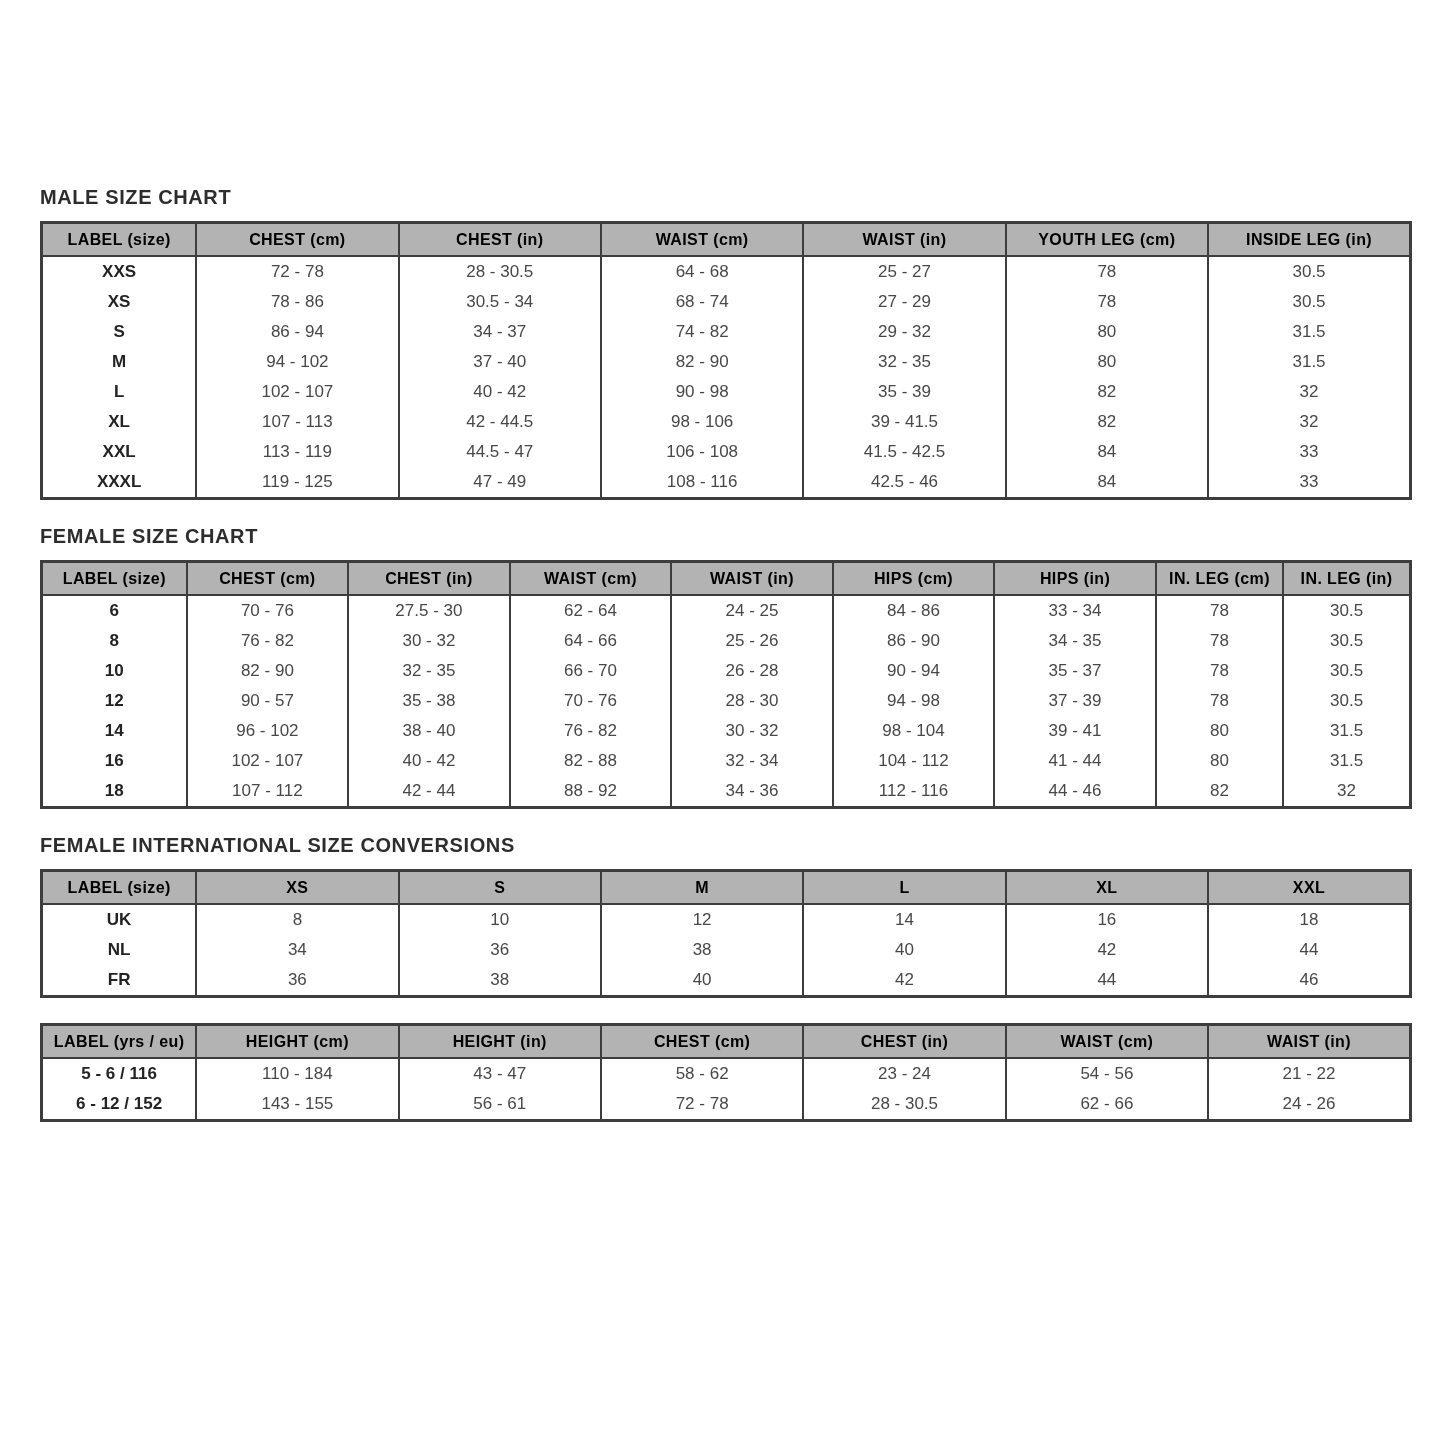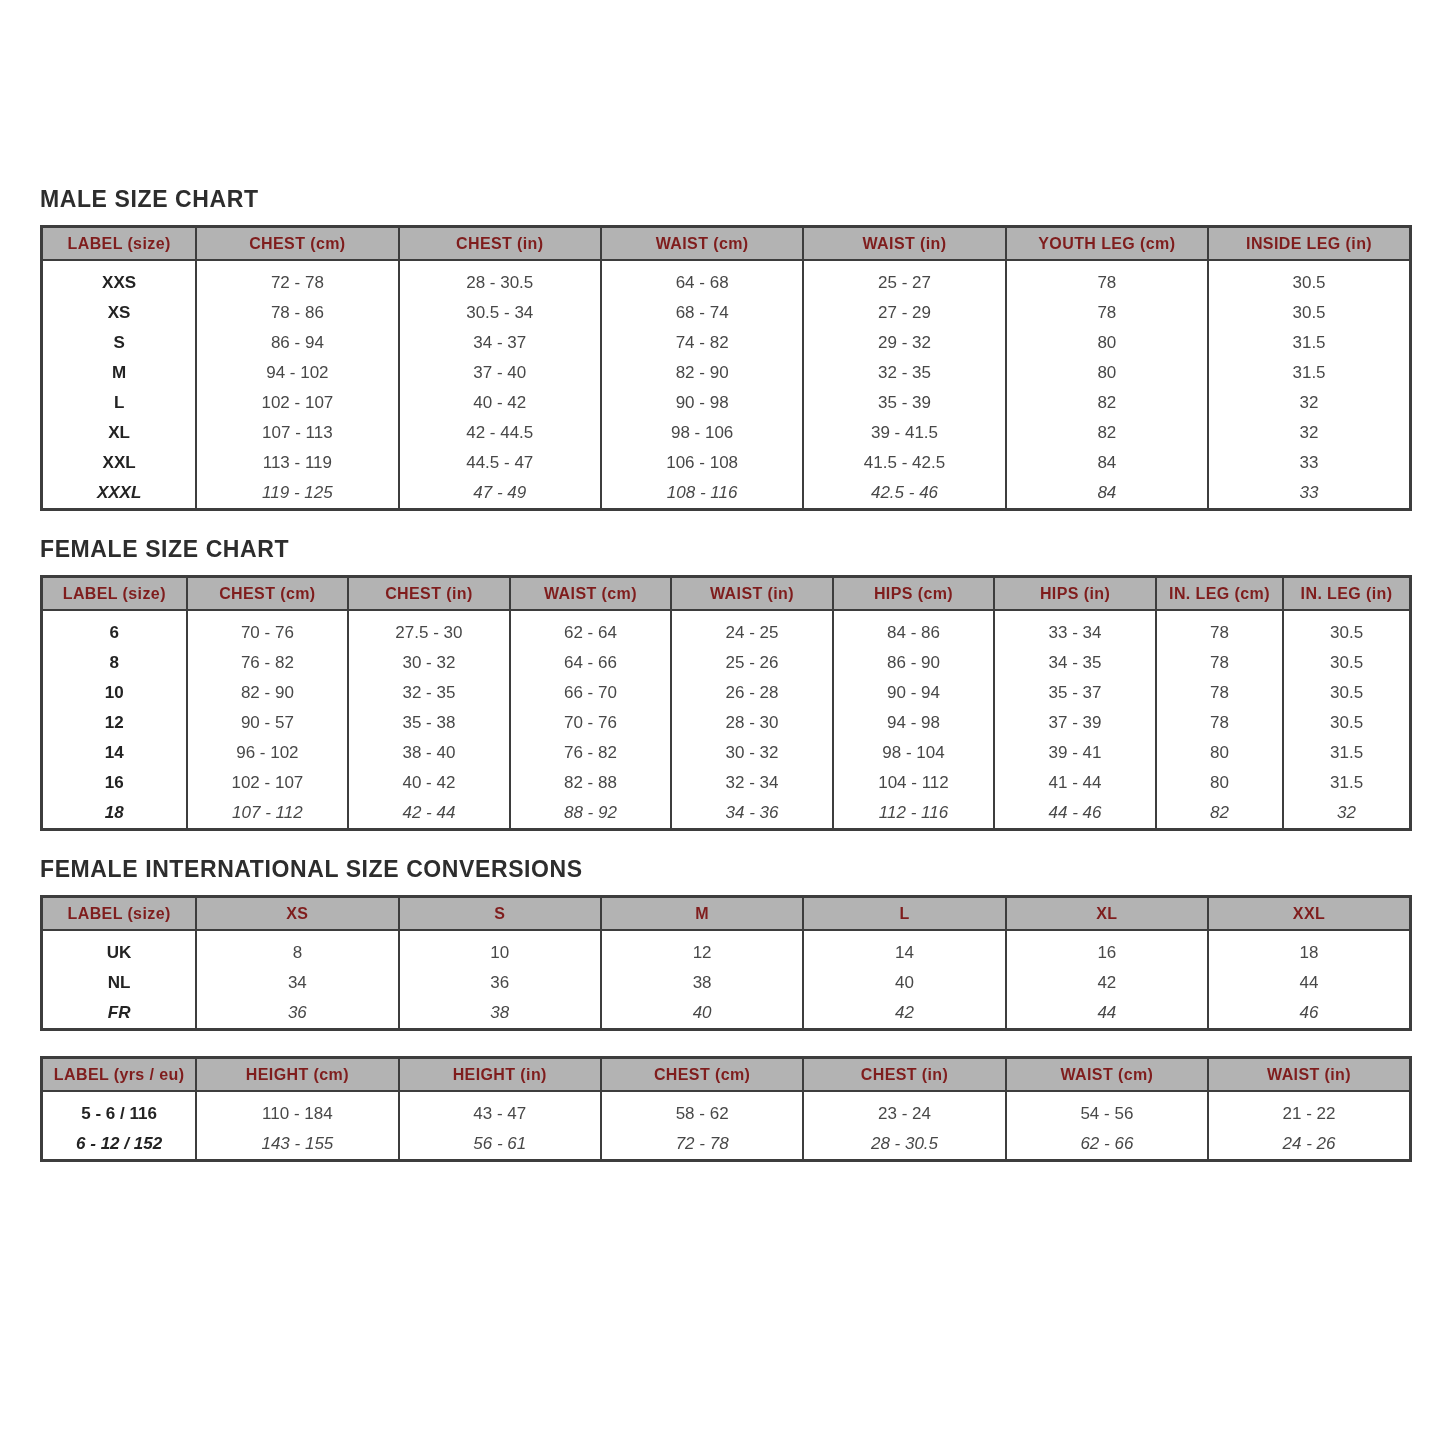--- a/index.html
+++ b/index.html
@@ -16,36 +16,36 @@
   #charts-container {
     position: absolute;
     top: 186px;
     left: 40px;
     width: 1372px;
   }
   .chart-section {
     margin-bottom: 25px;
   }
   .chart-title {
-    font-size: 23px;
+    font-size: 20px;
     font-weight: bold;
     color: #2d2d2d;
     letter-spacing: 0.6px;
     margin: 0 0 12px 0;
     text-transform: uppercase;
   }
   table.size-table {
     width: 100%;
     border-collapse: collapse;
     table-layout: fixed;
     border: 3px solid #3d3d3d;
   }
   table.size-table th {
     background: #b3b3b3;
-    color: #7f1d1d;
+    color: #000000;
     font-size: 16px;
     font-weight: bold;
     height: 31px;
     border-bottom: 2px solid #3d3d3d;
     border-left: 2px solid #3d3d3d;
     text-align: center;
     letter-spacing: 0.4px;
     padding: 0 2px;
     white-space: nowrap;
     overflow: hidden;
@@ -59,22 +59,22 @@
     text-align: center;
     padding: 0 2px;
     white-space: nowrap;
     overflow: hidden;
   }
   table.size-table td:first-child {
     border-left: none;
     font-weight: bold;
     color: #232323;
   }
-  table.size-table tbody tr:first-child td { padding-top: 7px; }
-  table.size-table tbody tr:last-child td { padding-bottom: 0; font-style: italic; }
+  table.size-table tbody tr:first-child td { }
+  table.size-table tbody tr:last-child td { padding-bottom: 0; }
   
   table.cols-7 col.c0 { width: 11.3%; }
   table.cols-7 col.cn { width: 14.783%; }
   
   table.cols-9 col.c0 { width: 10.6%; }
   table.cols-9 col.cn { width: 11.8%; }
   table.cols-9 col.cx { width: 9.3%; }
 </style>
 </head>
 <body>

